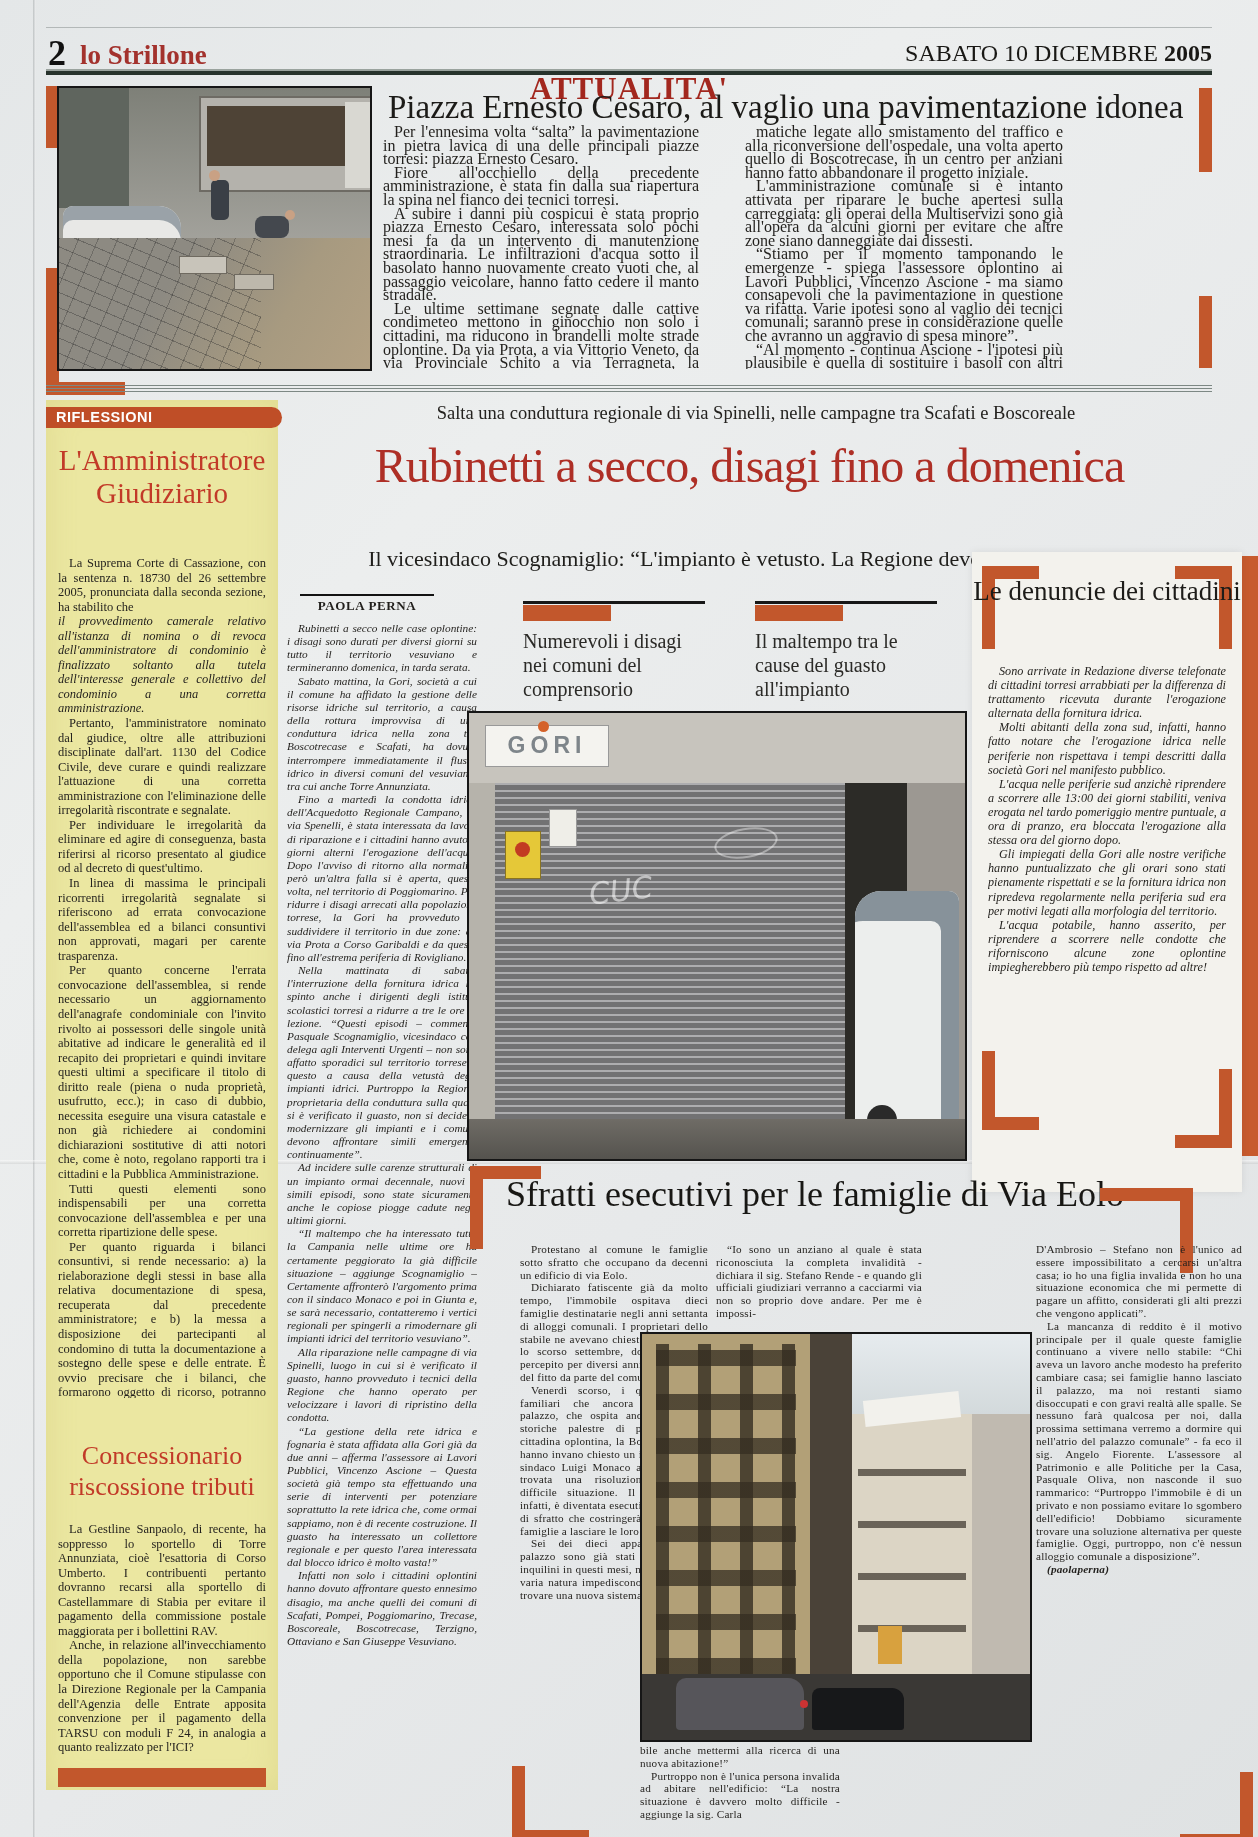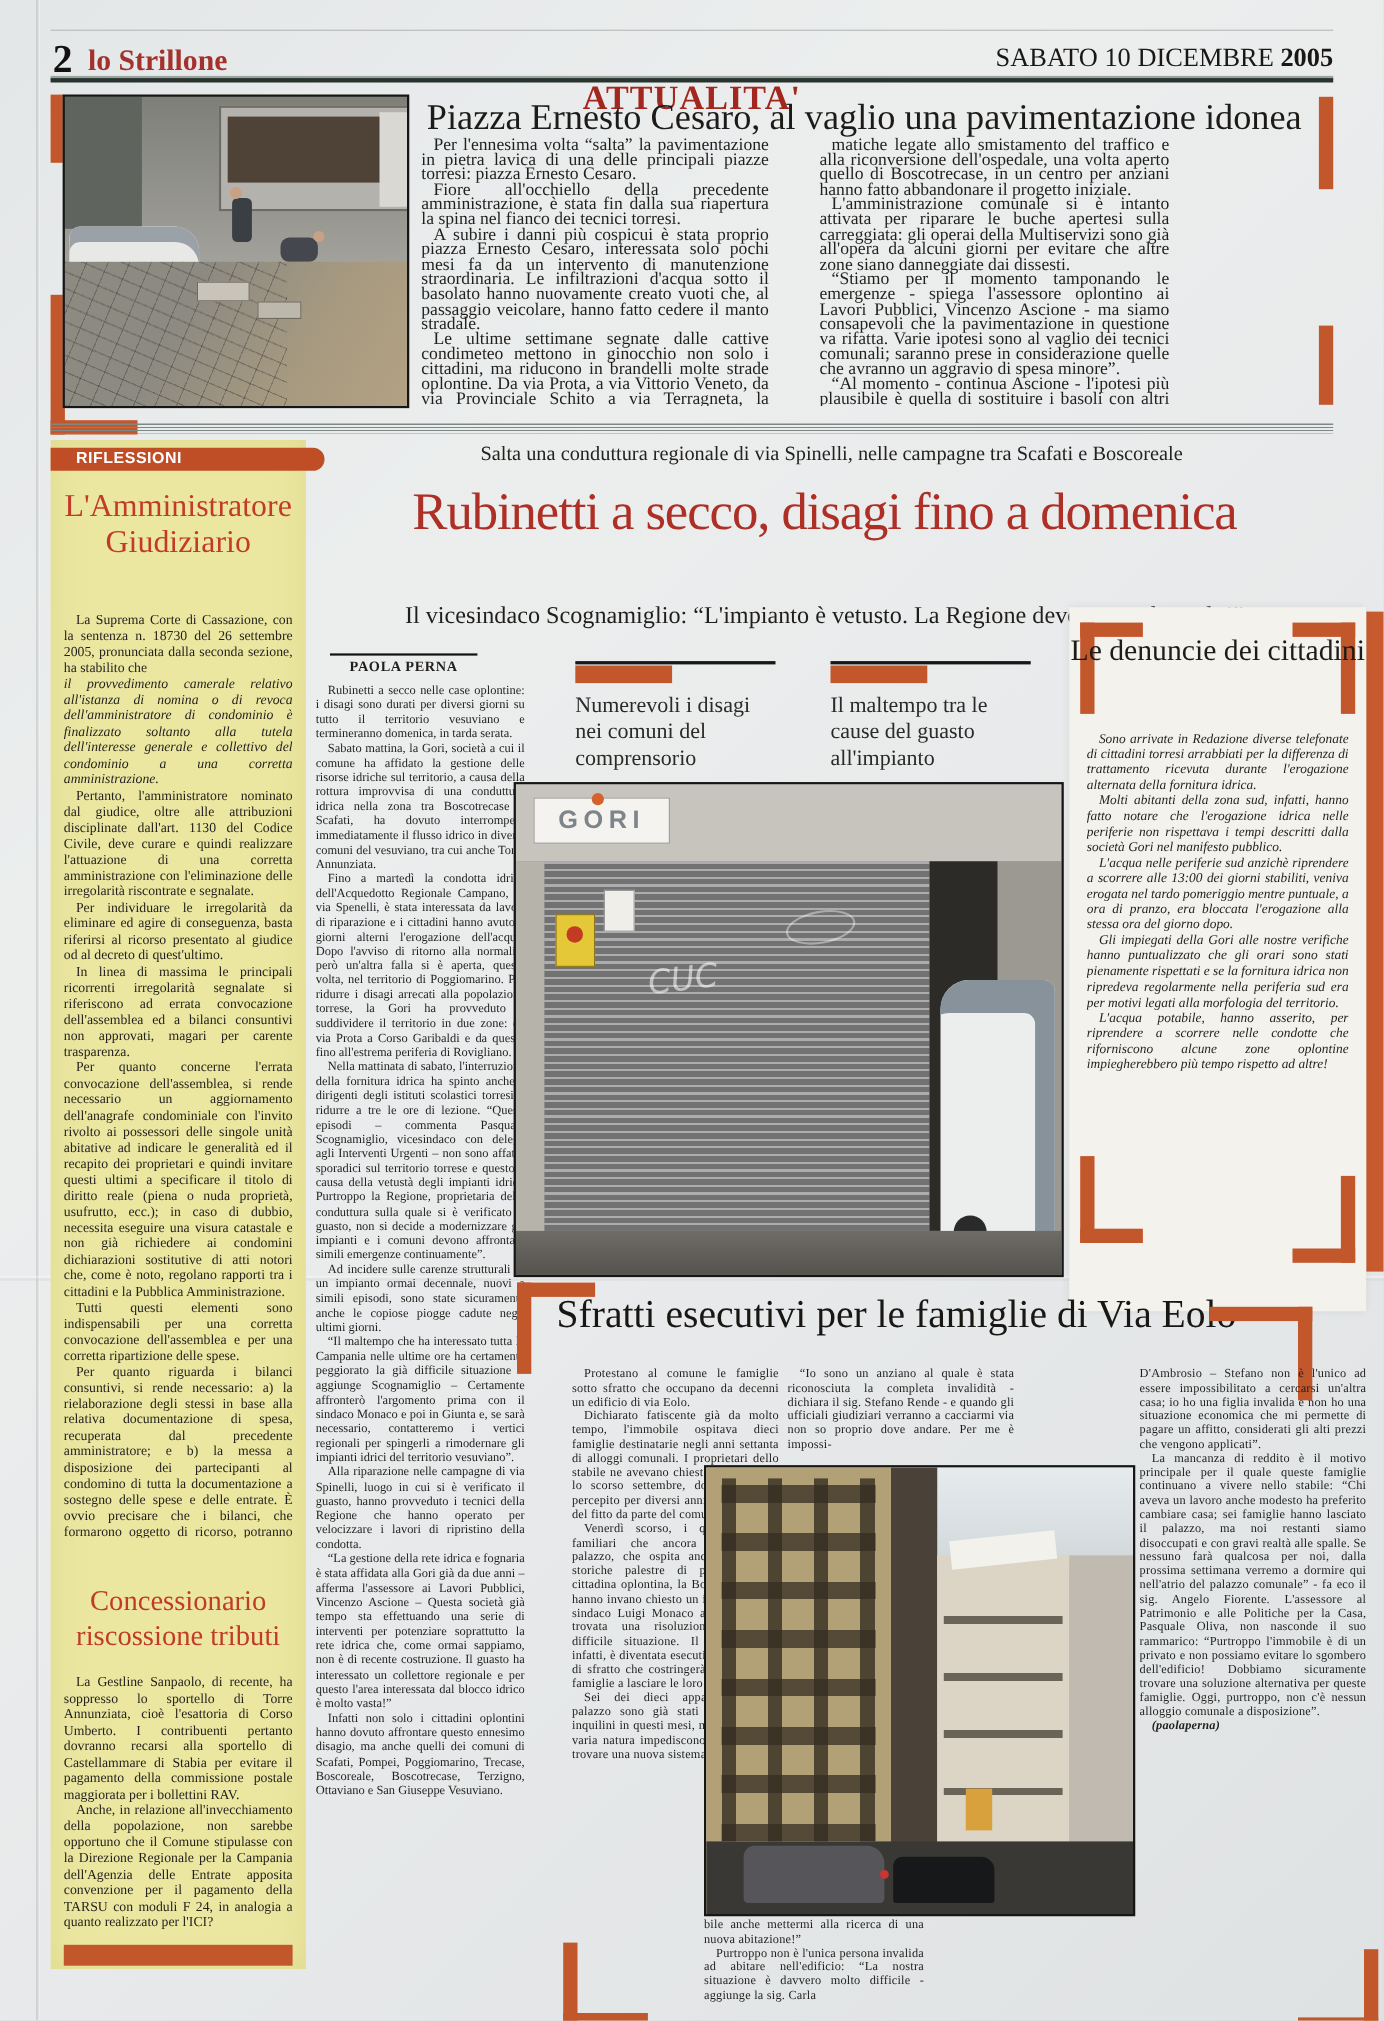--- a/index.html
+++ b/index.html
@@ -39,21 +39,21 @@
   .top-headline{font-size:33px;line-height:1.05;color:#1c1b18;white-space:nowrap;}
   .kicker{font-size:18.5px;color:#24221f;text-align:center;}
   .main-headline{font-size:48px;line-height:1;color:#ae2f26;text-align:center;letter-spacing:-1px;}
   .subhead{font-size:22px;color:#1f1e1b;text-align:center;}
   .byline{font-size:13px;font-weight:bold;letter-spacing:.6px;text-align:center;border-top:2px solid #121212;padding-top:2px;}
   .colsub-rule{height:3px;background:#171717;}
   .colsub-tab{width:88px;height:16px;background:#c2572c;margin-top:1px;}
   .colsub-txt{font-size:20px;line-height:24px;color:#2b2a27;margin-top:8px;}
   .den-head{font-size:27px;line-height:31px;color:#1d1c19;text-align:center;}
   .sf-headline{font-size:36px;line-height:1.05;color:#181714;white-space:nowrap;}
-  .riflessioni-bar{background:#bf4e27;border-radius:0 11px 11px 0;color:#fff;font-family:"Liberation Sans",sans-serif;font-weight:bold;font-size:14.5px;line-height:21px;padding-left:23px;letter-spacing:.5px;}
+  .riflessioni-bar{background:#bf4e27;border-radius:0 11px 11px 0;color:#fff;font-family:"Liberation Sans",sans-serif;font-weight:bold;font-size:14.5px;line-height:21px;padding-left:10px;letter-spacing:.5px;}
   .side-h{color:#c23a28;text-align:center;}
   .sidebar{background:#ebe7a1;box-shadow:inset 0 0 30px rgba(190,180,90,.25);}
 
   
   .photo{border:2px solid #161616;overflow:hidden;background:#9a9994;}
   .ph-shape{position:absolute;}
   .gori-sign{background:#f4f3ef;border:1px solid #999;text-align:center;font-family:"Liberation Sans",sans-serif;font-weight:bold;font-size:23px;letter-spacing:5px;color:#7e858a;line-height:38px;}
   .gori-dot{width:11px;height:11px;border-radius:50%;background:#d4622a;}
   .shutter{background:#8e8e90 repeating-linear-gradient(180deg,rgba(255,255,255,.28) 0 2px,rgba(0,0,0,.20) 2px 7px);}
   .graffiti{color:rgba(255,255,255,.55);font-style:italic;font-size:30px;transform:rotate(-7deg);font-family:"DejaVu Sans",sans-serif;}
@@ -140,21 +140,21 @@
         <p>La Gestline Sanpaolo, di recente, ha soppresso lo sportello di Torre Annunziata, cioè l'esattoria di Corso Umberto. I contribuenti pertanto dovranno recarsi alla sportello di Castellammare di Stabia per evitare il pagamento della commissione postale maggiorata per i bollettini RAV.</p>
         <p>Anche, in relazione all'invecchiamento della popolazione, non sarebbe opportuno che il Comune stipulasse con la Direzione Regionale per la Campania dell'Agenzia delle Entrate apposita convenzione per il pagamento della TARSU con moduli F 24, in analogia a quanto realizzato per l'ICI?</p>
       </div>
     <div style="position:absolute;left:12px;top:1368px;width:208px;height:19px;background:#c2572c;"></div>
   </div>
 
   <div class="abs main-headline" style="left:287px;top:442px;width:925px;">Rubinetti a secco, disagi fino a domenica</div>
   <div class="abs subhead" style="left:287px;top:546px;width:925px;">Il vicesindaco Scognamiglio: “L'impianto è vetusto. La Regione deve ammodernarlo!”</div>
   <div class="abs byline" style="left:300px;top:594px;width:134px;">PAOLA PERNA</div>
 
-  <div class="abs copy main-copy" style="left:287px;top:622px;width:190px;height:1168px;overflow:hidden;">
+  <div class="abs copy main-copy" style="left:287px;top:622px;width:190px;height:1168px;overflow:hidden;font-style:italic;">
       <p>Rubinetti a secco nelle case oplontine: i disagi sono durati per diversi giorni su tutto il territorio vesuviano e termineranno domenica, in tarda serata.</p>
       <p>Sabato mattina, la Gori, società a cui il comune ha affidato la gestione delle risorse idriche sul territorio, a causa della rottura improvvisa di una conduttura idrica nella zona tra Boscotrecase e Scafati, ha dovuto interrompere immediatamente il flusso idrico in diversi comuni del vesuviano, tra cui anche Torre Annunziata.</p>
       <p>Fino a martedì la condotta idrica dell'Acquedotto Regionale Campano, in via Spenelli, è stata interessata da lavori di riparazione e i cittadini hanno avuto a giorni alterni l'erogazione dell'acqua. Dopo l'avviso di ritorno alla normalità però un'altra falla si è aperta, questa volta, nel territorio di Poggiomarino. Per ridurre i disagi arrecati alla popolazione torrese, la Gori ha provveduto a suddividere il territorio in due zone: da via Prota a Corso Garibaldi e da questo fino all'estrema periferia di Rovigliano.</p>
       <p>Nella mattinata di sabato, l'interruzione della fornitura idrica ha spinto anche i dirigenti degli istituti scolastici torresi a ridurre a tre le ore di lezione. “Questi episodi – commenta Pasquale Scognamiglio, vicesindaco con delega agli Interventi Urgenti – non sono affatto sporadici sul territorio torrese e questo a causa della vetustà degli impianti idrici. Purtroppo la Regione, proprietaria della conduttura sulla quale si è verificato il guasto, non si decide a modernizzare gli impianti e i comuni devono affrontare simili emergenze continuamente”.</p>
       <p>Ad incidere sulle carenze strutturali di un impianto ormai decennale, nuovi a simili episodi, sono state sicuramente anche le copiose piogge cadute negli ultimi giorni.</p>
       <p>“Il maltempo che ha interessato tutta la Campania nelle ultime ore ha certamente peggiorato la già difficile situazione – aggiunge Scognamiglio – Certamente affronterò l'argomento prima con il sindaco Monaco e poi in Giunta e, se sarà necessario, contatteremo i vertici regionali per spingerli a rimodernare gli impianti idrici del territorio vesuviano”.</p>
       <p>Alla riparazione nelle campagne di via Spinelli, luogo in cui si è verificato il guasto, hanno provveduto i tecnici della Regione che hanno operato per velocizzare i lavori di ripristino della condotta.</p>
       <p>“La gestione della rete idrica e fognaria è stata affidata alla Gori già da due anni – afferma l'assessore ai Lavori Pubblici, Vincenzo Ascione – Questa società già tempo sta effettuando una serie di interventi per potenziare soprattutto la rete idrica che, come ormai sappiamo, non è di recente costruzione. Il guasto ha interessato un collettore regionale e per questo l'area interessata dal blocco idrico è molto vasta!”</p>
       <p>Infatti non solo i cittadini oplontini hanno dovuto affrontare questo ennesimo disagio, ma anche quelli dei comuni di Scafati, Pompei, Poggiomarino, Trecase, Boscoreale, Boscotrecase, Terzigno, Ottaviano e San Giuseppe Vesuviano.</p>
     </div>

